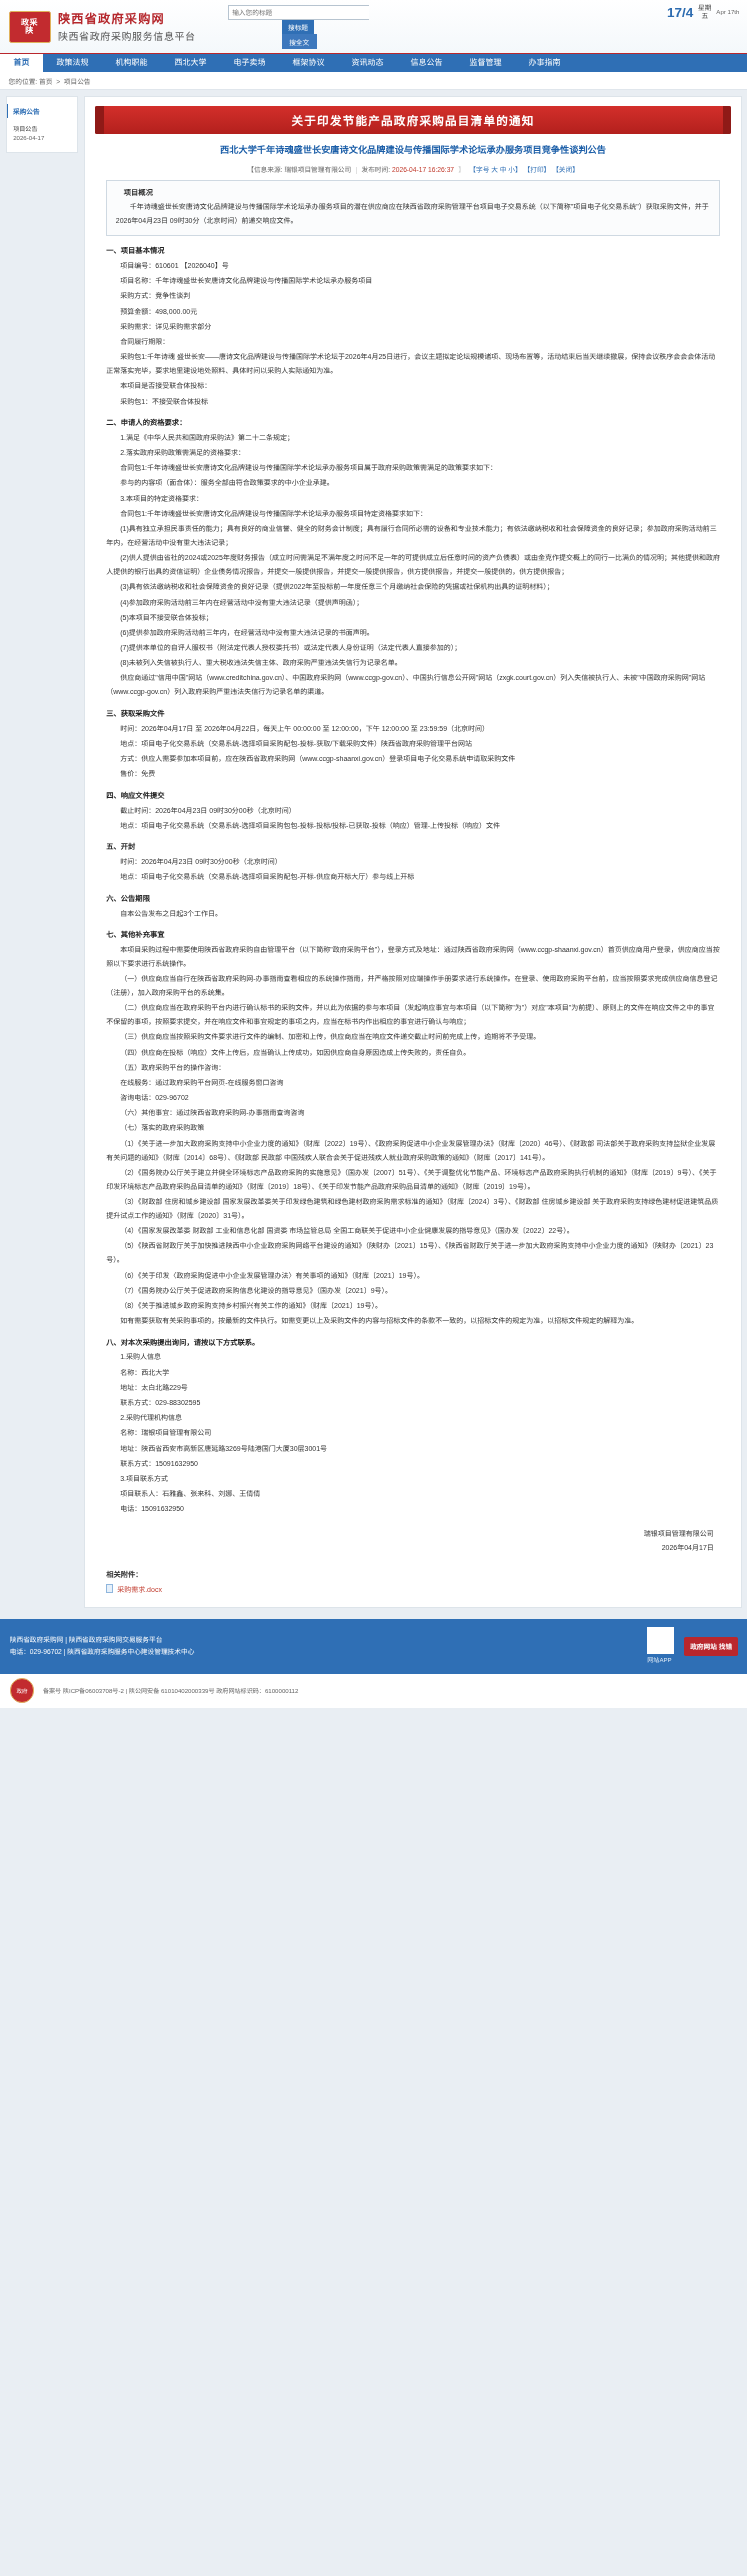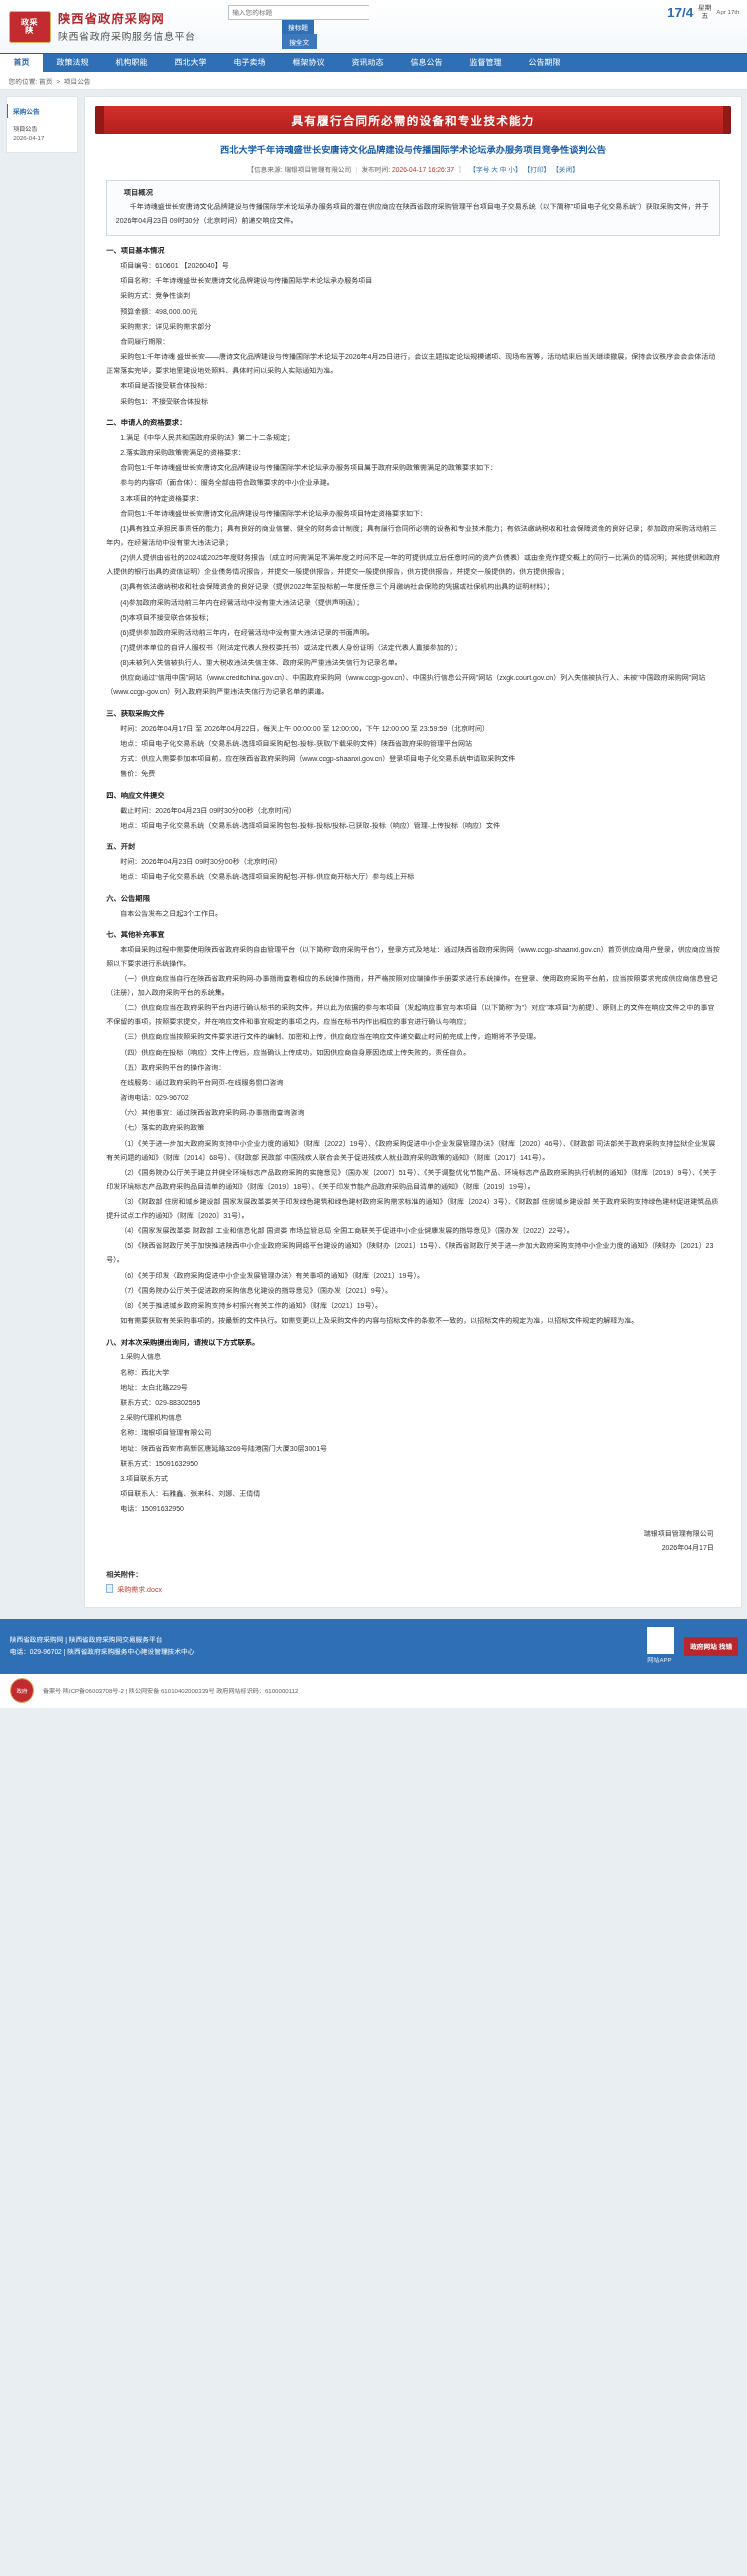--- a/index.html
+++ b/index.html
@@ -188,21 +188,21 @@
   <div class="nav">
     <div class="item active">首页</div>
     <div class="item">政策法规</div>
     <div class="item">机构职能</div>
     <div class="item">西北大学</div>
     <div class="item">电子卖场</div>
     <div class="item">框架协议</div>
     <div class="item">资讯动态</div>
     <div class="item">信息公告</div>
     <div class="item">监督管理</div>
-    <div class="item">公告期限</div>
+    <div class="item">办事指南</div>
   </div>
 
   <div class="crumb">
     <span>您的位置:</span>
     <span>首页</span>
     <span>&nbsp;&gt;&nbsp;</span>
     <span>项目公告</span>
   </div>
 
   <div class="content">
@@ -210,21 +210,21 @@
     <div class="side">
       <div class="sec-title">采购公告</div>
       <div class="s-item">
         <b>项目公告</b>
         <span>2026-04-17</span>
       </div>
     </div>
 
     <div class="main">
 
-      <div class="banner">具有履行合同所必需的设备和专业技术能力</div>
+      <div class="banner">关于印发节能产品政府采购品目清单的通知</div>
 
       <div class="doc-title">西北大学千年诗魂盛世长安唐诗文化品牌建设与传播国际学术论坛承办服务项目竞争性谈判公告</div>
 
       <div class="meta-bar">
         <span>【信息来源:</span>
         <span>瑞银项目管理有限公司</span>
         <span class="sep">|</span>
         <span>发布时间:</span>
         <span class="hl">2026-04-17 16:26:37</span>
         <span class="sep">】</span>

